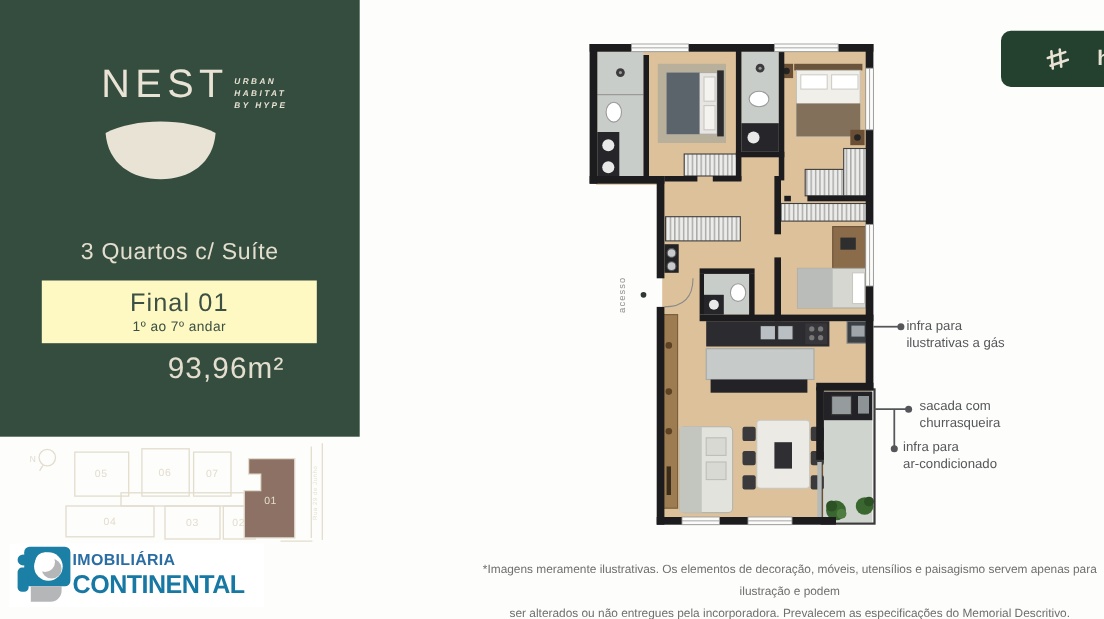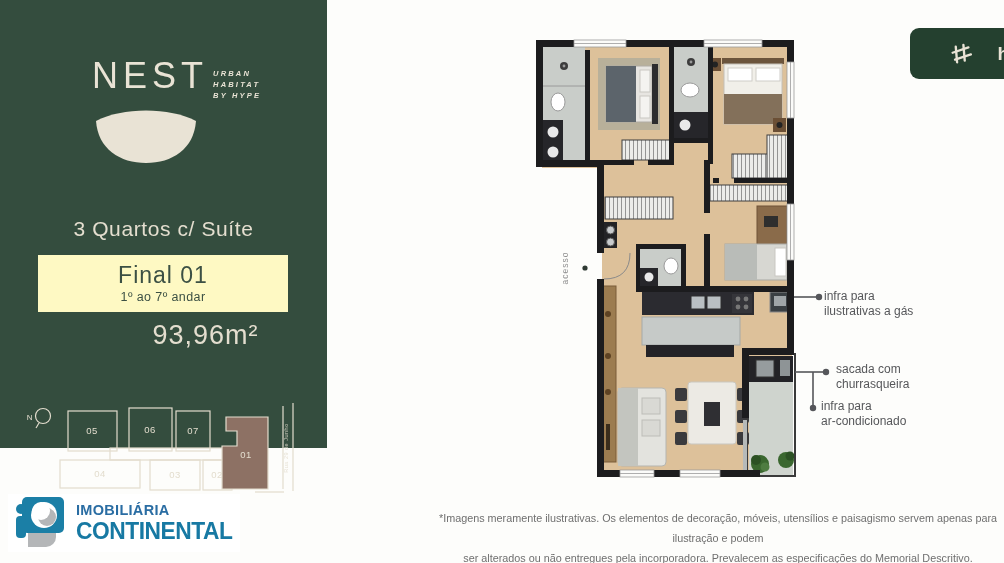--- a/index.html
+++ b/index.html
@@ -1,34 +1,34 @@
 <!DOCTYPE html>
 <html><head>
 <meta charset="utf-8">
 <style>
   html,body{margin:0;padding:0;background:#ffffff;font-family:"Liberation Sans",sans-serif;}
   .stage{position:relative;width:1004px;height:563px;background:#fdfdfb;overflow:hidden;}
 
   
-  .sidebar{position:absolute;left:0;top:0;width:327px;height:448px;background:#344d3e;}
+  .sidebar{position:absolute;left:0;top:0;width:327px;height:397px;background:#344d3e;}
   .brand{position:absolute;left:92px;top:58px;color:#e9e3d5;}
   .brand-row{display:flex;align-items:flex-start;}
   .brand-name{font-size:36px;letter-spacing:5px;line-height:1;font-weight:400;}
   .brand-tagline{font-size:7.5px;letter-spacing:2.2px;font-weight:bold;line-height:1.45;margin:11px 0 0 5px;font-style:italic;}
   .bowl{margin-top:7px;margin-left:2px;}
   .unit-type{position:absolute;left:0;top:217px;width:327px;text-align:center;color:#e4decf;font-size:21px;letter-spacing:.6px;}
   .badge{position:absolute;left:38px;top:255px;width:250px;height:57px;background:#fef9c3;text-align:center;color:#3c5044;}
   .badge-title{font-size:23px;margin-top:7px;letter-spacing:1px;}
   .badge-sub{font-size:12.5px;margin-top:1px;letter-spacing:.4px;}
   .area{position:absolute;left:0;top:320px;width:327px;text-align:center;color:#e4decf;font-size:27px;letter-spacing:1px;padding-left:42px;}
   .keyplan{position:absolute;left:22px;top:401px;}
 
   .agency{position:absolute;left:8px;top:494px;width:232px;height:58px;background:#ffffff;display:flex;align-items:center;}
   .agency-mark{margin-left:6px;flex:0 0 auto;}
-  .agency-text{margin-left:10px;line-height:1;}
+  .agency-text{line-height:1;}
   .agency-l1{font-size:14.5px;font-weight:bold;color:#2a6da3;letter-spacing:.3px;}
   .agency-l2{font-size:23.5px;font-weight:bold;color:#1779a3;letter-spacing:-.5px;margin-top:2px;transform:scaleX(.97);transform-origin:left;}
 
   
   .hype{position:absolute;left:910px;top:28px;width:94px;height:51px;background:#24402f;border-radius:9px 0 0 9px;display:flex;align-items:center;justify-content:center;gap:25px;padding-left:39px;}
   .hype-label{color:#e9e3d5;font-size:19px;font-weight:bold;letter-spacing:.3px;}
 
   .plan-svg{position:absolute;left:528px;top:36px;}
 
   .ann{position:absolute;font-size:12px;color:#56575a;line-height:1.25;}

